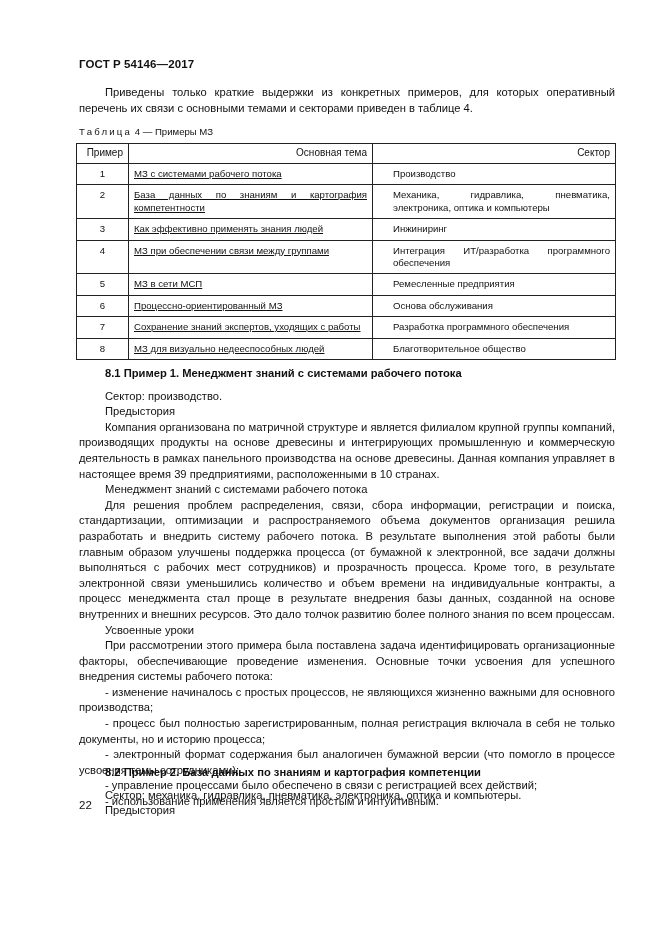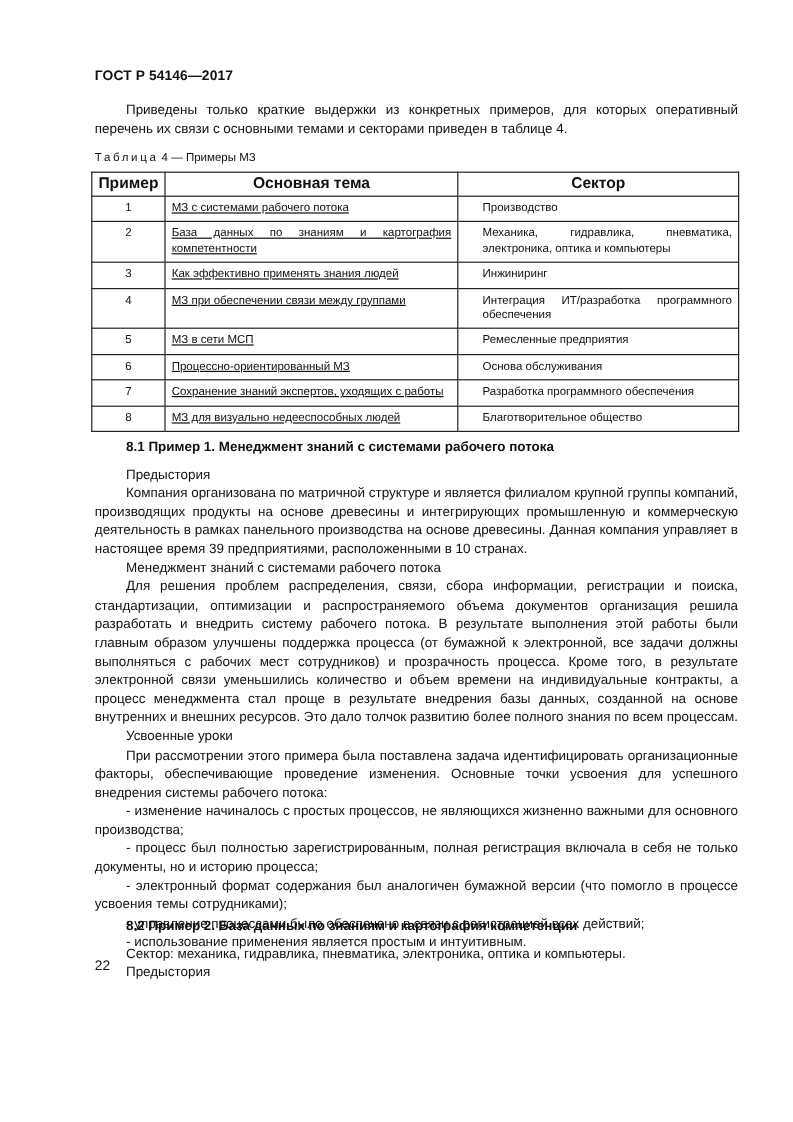--- a/index.html
+++ b/index.html
@@ -52,25 +52,25 @@
       border-collapse: collapse;
       font-size: 9.6px;
       line-height: 12.4px;
     }
     table.mz th, table.mz td {
       border: 1px solid #222;
       padding: 0 5px;
       vertical-align: top;
     }
     table.mz th {
-      font-weight: bold;
-      font-size: 13px;
+      font-weight: normal;
+      font-size: 10px;
       height: 19px;
       vertical-align: middle;
-      text-align: center;
+      text-align: right;
     }
     table.mz td { padding-top: 4px; padding-bottom: 4px; }
     table.mz td.num { text-align: center; width: 41px; }
     table.mz td.topic { width: 233px; text-align: justify; text-decoration: underline; }
     table.mz td.sector { text-align: justify; padding-left: 20px; }
     table.mz tr.r1 td { height: 12px; }
     .section {
       position: absolute;
       left: 79px;
       width: 536px;
@@ -148,20 +148,21 @@
       <td class="num">8</td>
       <td class="topic">МЗ для визуально недееспособных людей</td>
       <td class="sector">Благотворительное общество</td>
     </tr>
   </tbody>
 </table>
 
 <div class="section" style="top:366px;">
   <p class="section-title">8.1  Пример 1. Менеджмент знаний с системами рабочего потока</p>
   <div style="height:7px"></div>
+  <p class="p">Сектор: производство.</p>
   <p class="p">Предыстория</p>
   <p class="p">Компания организована по матричной структуре и является филиалом крупной группы компаний, производящих продукты на основе древесины и интегрирующих промышленную и коммерческую деятельность в рамках панельного производства на основе древесины. Данная компания управляет в настоящее время 39 предприятиями, расположенными в 10 странах.</p>
   <p class="p">Менеджмент знаний с системами рабочего потока</p>
   <p class="p">Для решения проблем распределения, связи, сбора информации, регистрации и поиска, стандартизации, оптимизации и распространяемого объема документов организация решила разработать и внедрить систему рабочего потока. В результате выполнения этой работы были главным образом улучшены поддержка процесса (от бумажной к электронной, все задачи должны выполняться с рабочих мест сотрудников) и прозрачность процесса. Кроме того, в результате электронной связи уменьшились количество и объем времени на индивидуальные контракты, а процесс менеджмента стал проще в результате внедрения базы данных, созданной на основе внутренних и внешних ресурсов. Это дало толчок развитию более полного знания по всем процессам.</p>
   <p class="p">Усвоенные уроки</p>
   <p class="p">При рассмотрении этого примера была поставлена задача идентифицировать организационные факторы, обеспечивающие проведение изменения. Основные точки усвоения для успешного внедрения системы рабочего потока:</p>
   <p class="p bullet">- изменение начиналось с простых процессов, не являющихся жизненно важными для основного производства;</p>
   <p class="p bullet">- процесс был полностью зарегистрированным, полная регистрация включала в себя не только документы, но и историю процесса;</p>
   <p class="p bullet">- электронный формат содержания был аналогичен бумажной версии (что помогло в процессе усвоения темы сотрудниками);</p>
   <p class="p bullet">- управление процессами было обеспечено в связи с регистрацией всех действий;</p>

